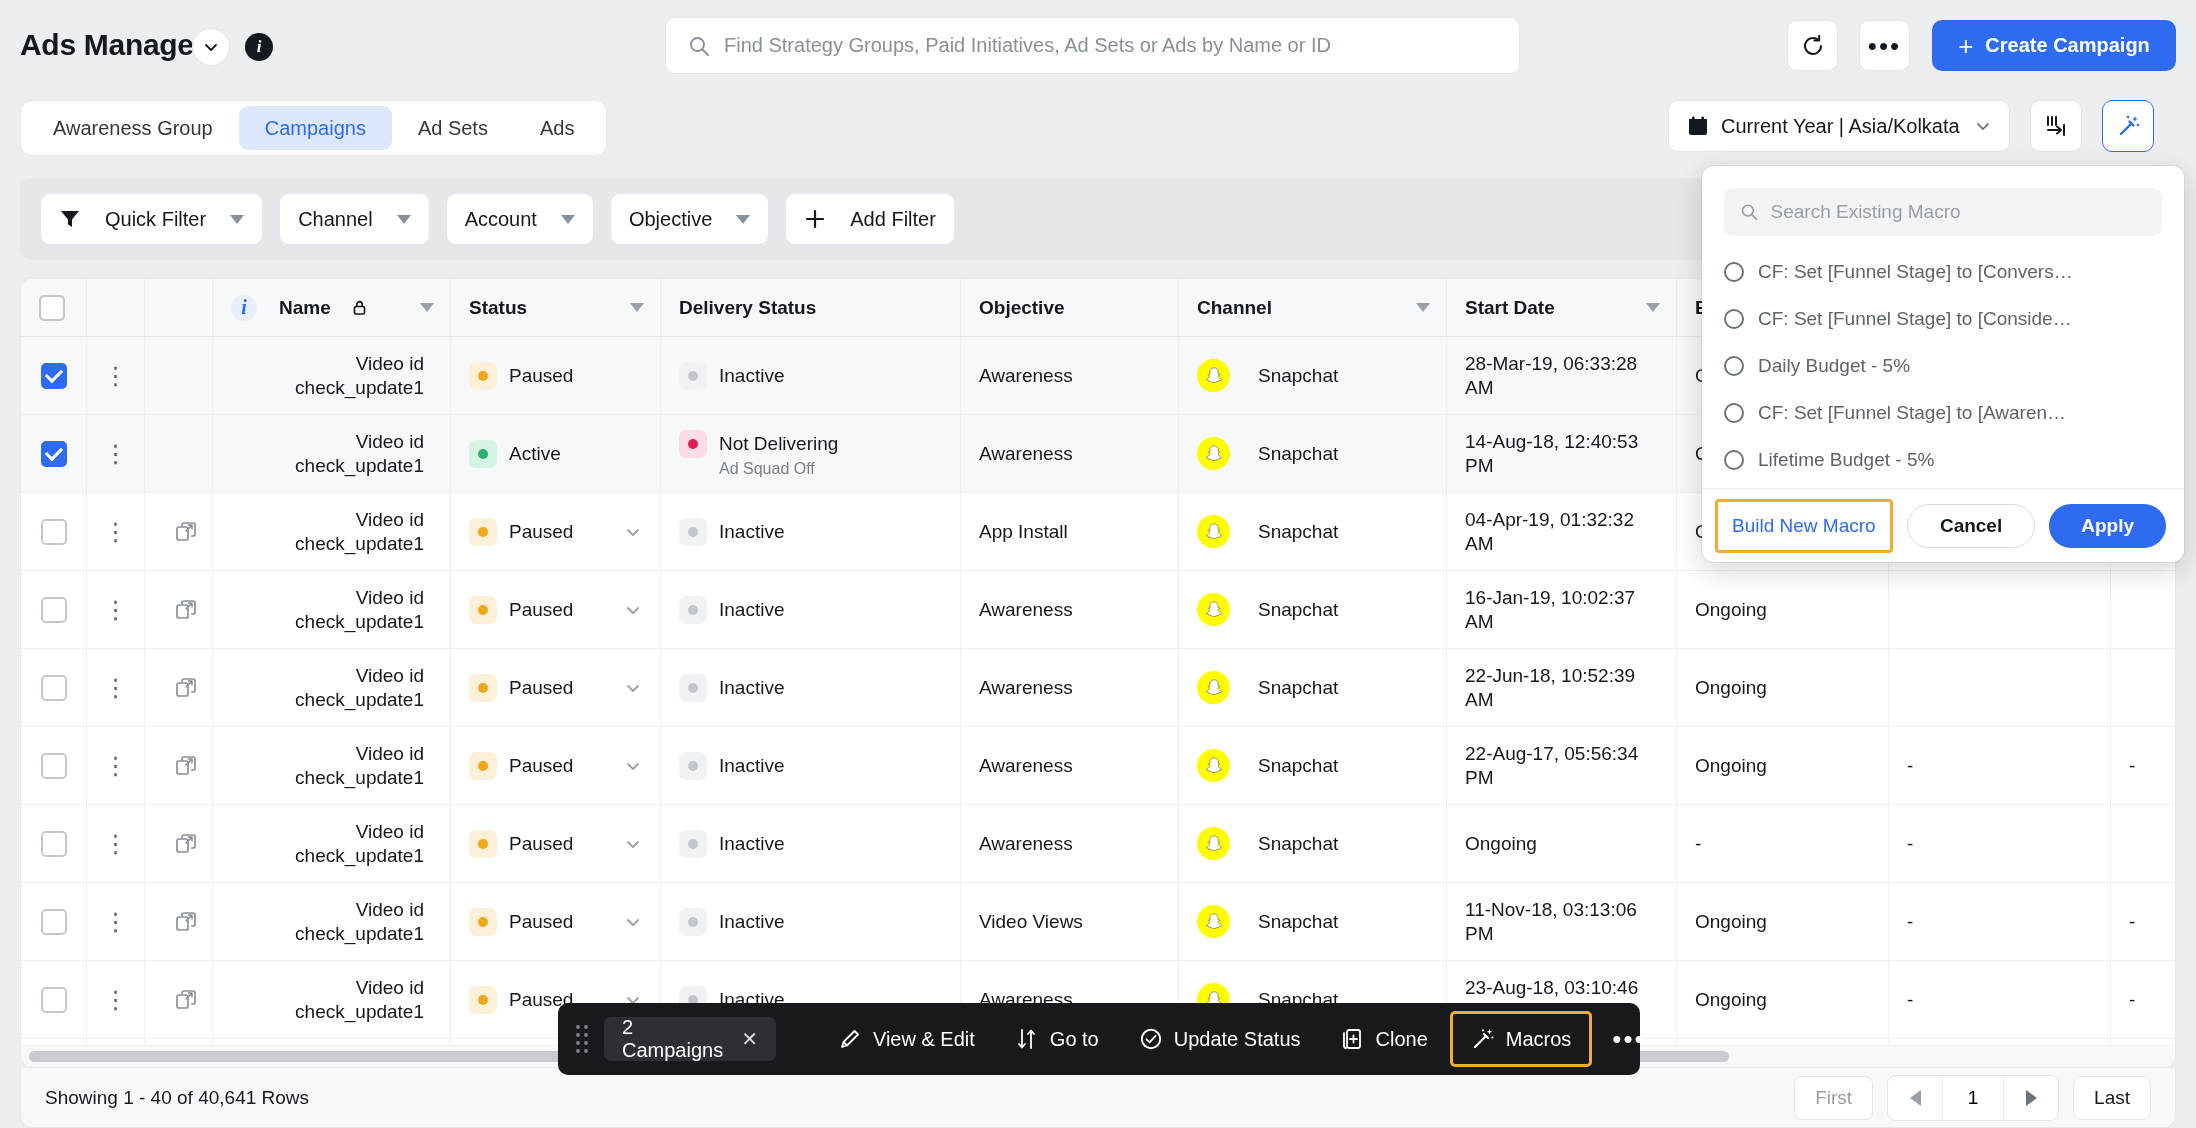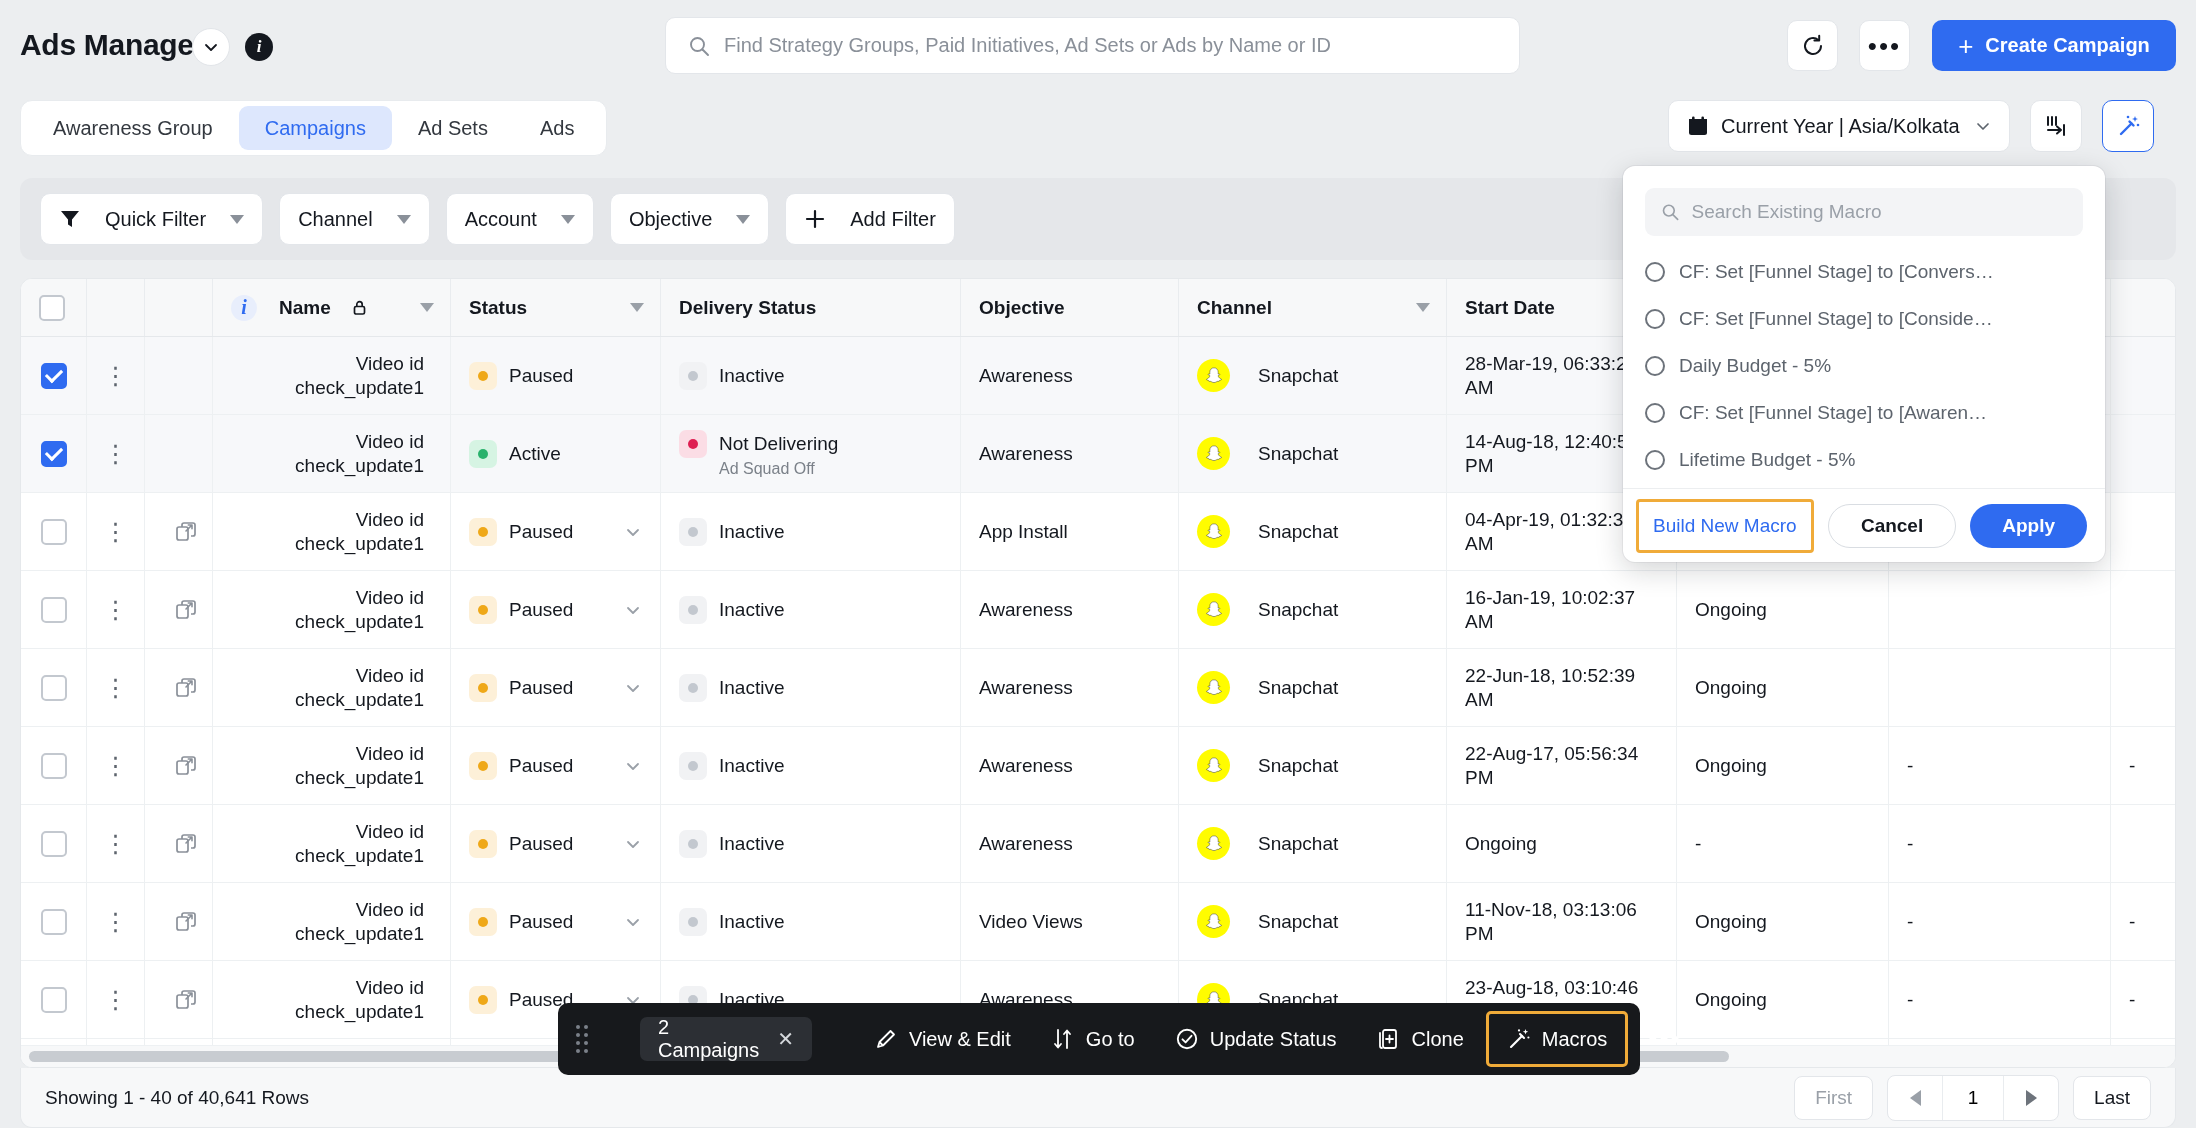--- a/index.html
+++ b/index.html
@@ -189,21 +189,21 @@
   
   .hscroll {
     position: absolute; left: 0; bottom: 0; width: 2156px; height: 22px;
     background: #f7f8f9; border-top: 1px solid #eef1f3;
     display: flex; align-items: center; padding: 0 8px;
   }
   .hscroll .thumb { height: 11px; width: 1700px; border-radius: 6px; background: #c8ccd1; }
 
   
   .macro-pop {
-    position: absolute; left: 1623px; top: 166px; width: 482px; height: 396px;
+    position: absolute; left: 1702px; top: 166px; width: 482px; height: 396px;
     background: #fff; border-radius: 12px;
     box-shadow: 0 8px 28px rgba(15,20,30,0.18), 0 0 0 1px rgba(15,20,30,0.05);
     z-index: 40; display: flex; flex-direction: column;
   }
   .macro-search {
     margin: 22px 22px 8px 22px; height: 48px; background: #f3f4f6;
     border-radius: 9px; display: flex; align-items: center; padding: 0 16px; gap: 12px;
   }
   .macro-search input {
     border: none; outline: none; background: transparent; width: 100%;
@@ -244,21 +244,21 @@
     background: #17191c; border-radius: 10px; z-index: 50;
     display: flex; align-items: center; padding: 0 18px; gap: 6px;
   }
   .drag-dots {
     width: 14px; height: 34px; display: grid; grid-template-columns: 1fr 1fr;
     gap: 4px; align-content: center; margin-right: 10px; cursor: grab;
   }
   .drag-dots span { width: 4px; height: 4px; border-radius: 50%; background: #7b8189; }
   .chip {
     height: 44px; background: #2c2f34; border-radius: 7px; color: #fff;
-    display: flex; align-items: center; gap: 18px; padding: 10px 18px; font-size: 20px; margin-left: 36px;
+    display: flex; align-items: center; gap: 18px; padding: 10px 18px; font-size: 20px;
   }
   .chip .x { cursor: pointer; font-size: 20px; color: #d6d9dd; }
   .vdiv { width: 1px; height: 40px; background: #3a3e44; margin: 0 16px; }
   .bact {
     display: flex; align-items: center; gap: 11px; color: #fff; font-size: 20px;
     padding: 0 18px; height: 56px; cursor: pointer; white-space: nowrap;
   }
   .bact.hl { border: 3px solid #f0ab39; border-radius: 5px; }
   .bdots { color: #fff; font-size: 26px; line-height: 8px; letter-spacing: 2px;
            padding: 0 14px; cursor: pointer; }

